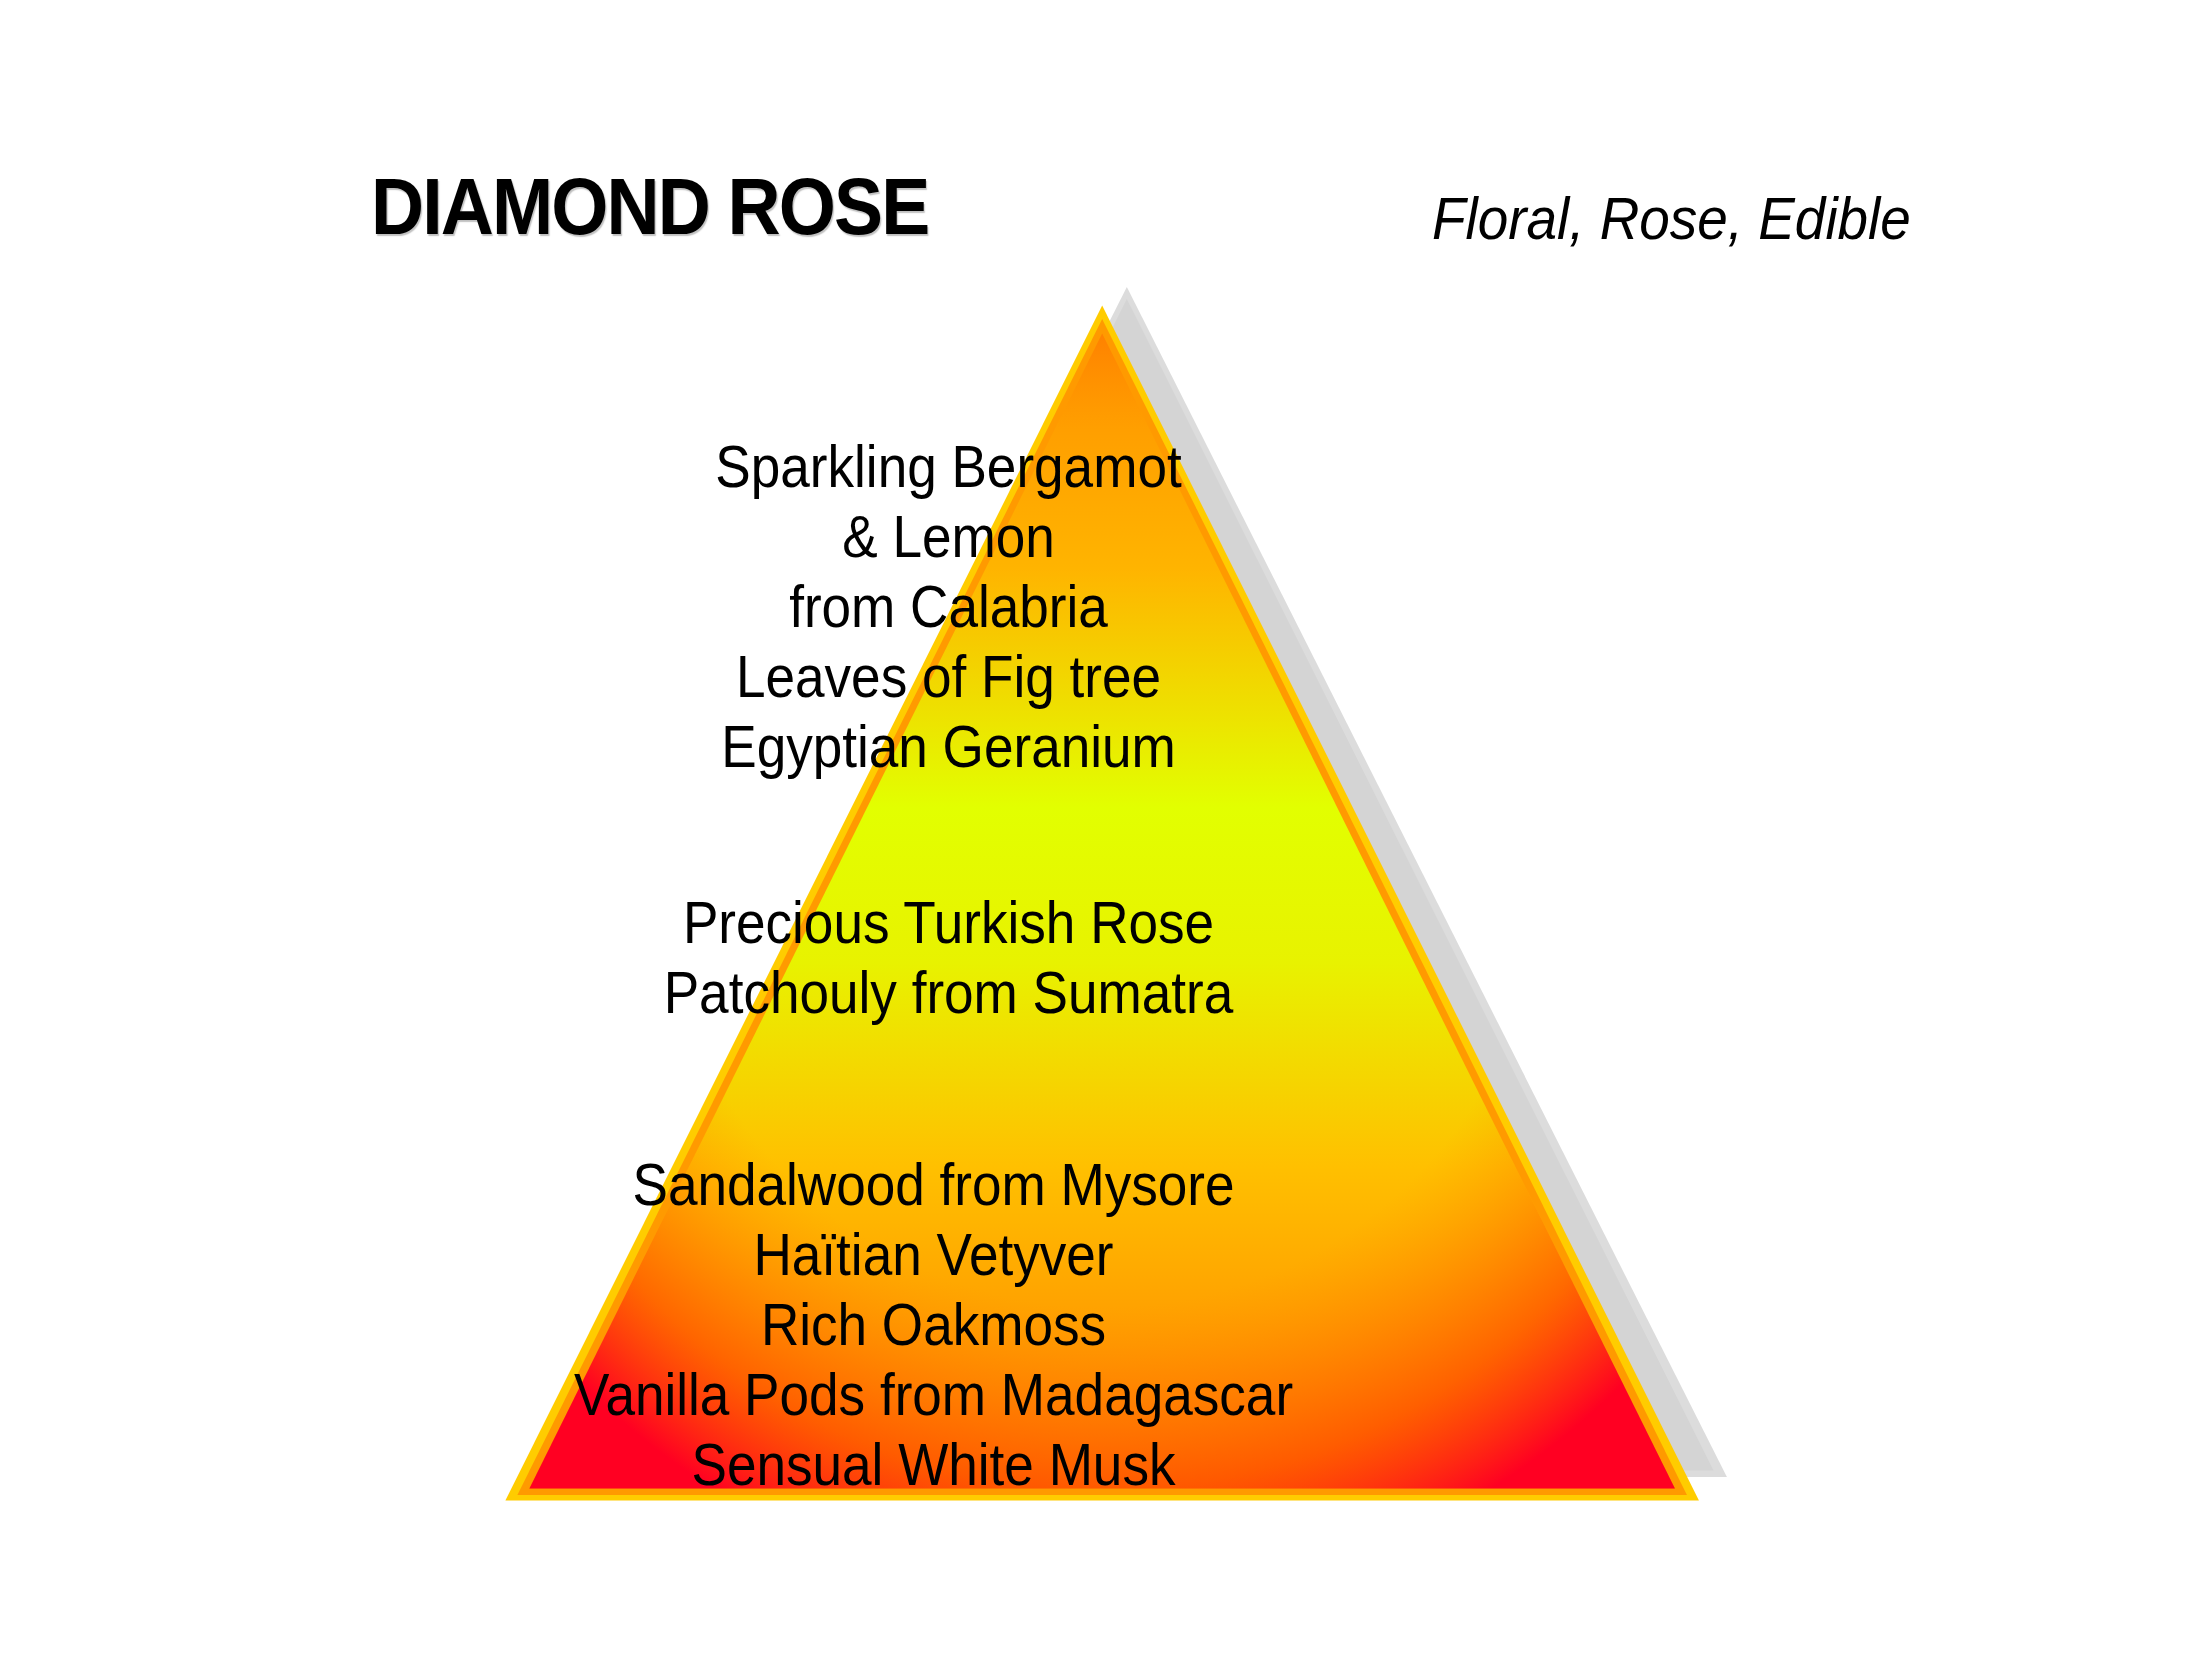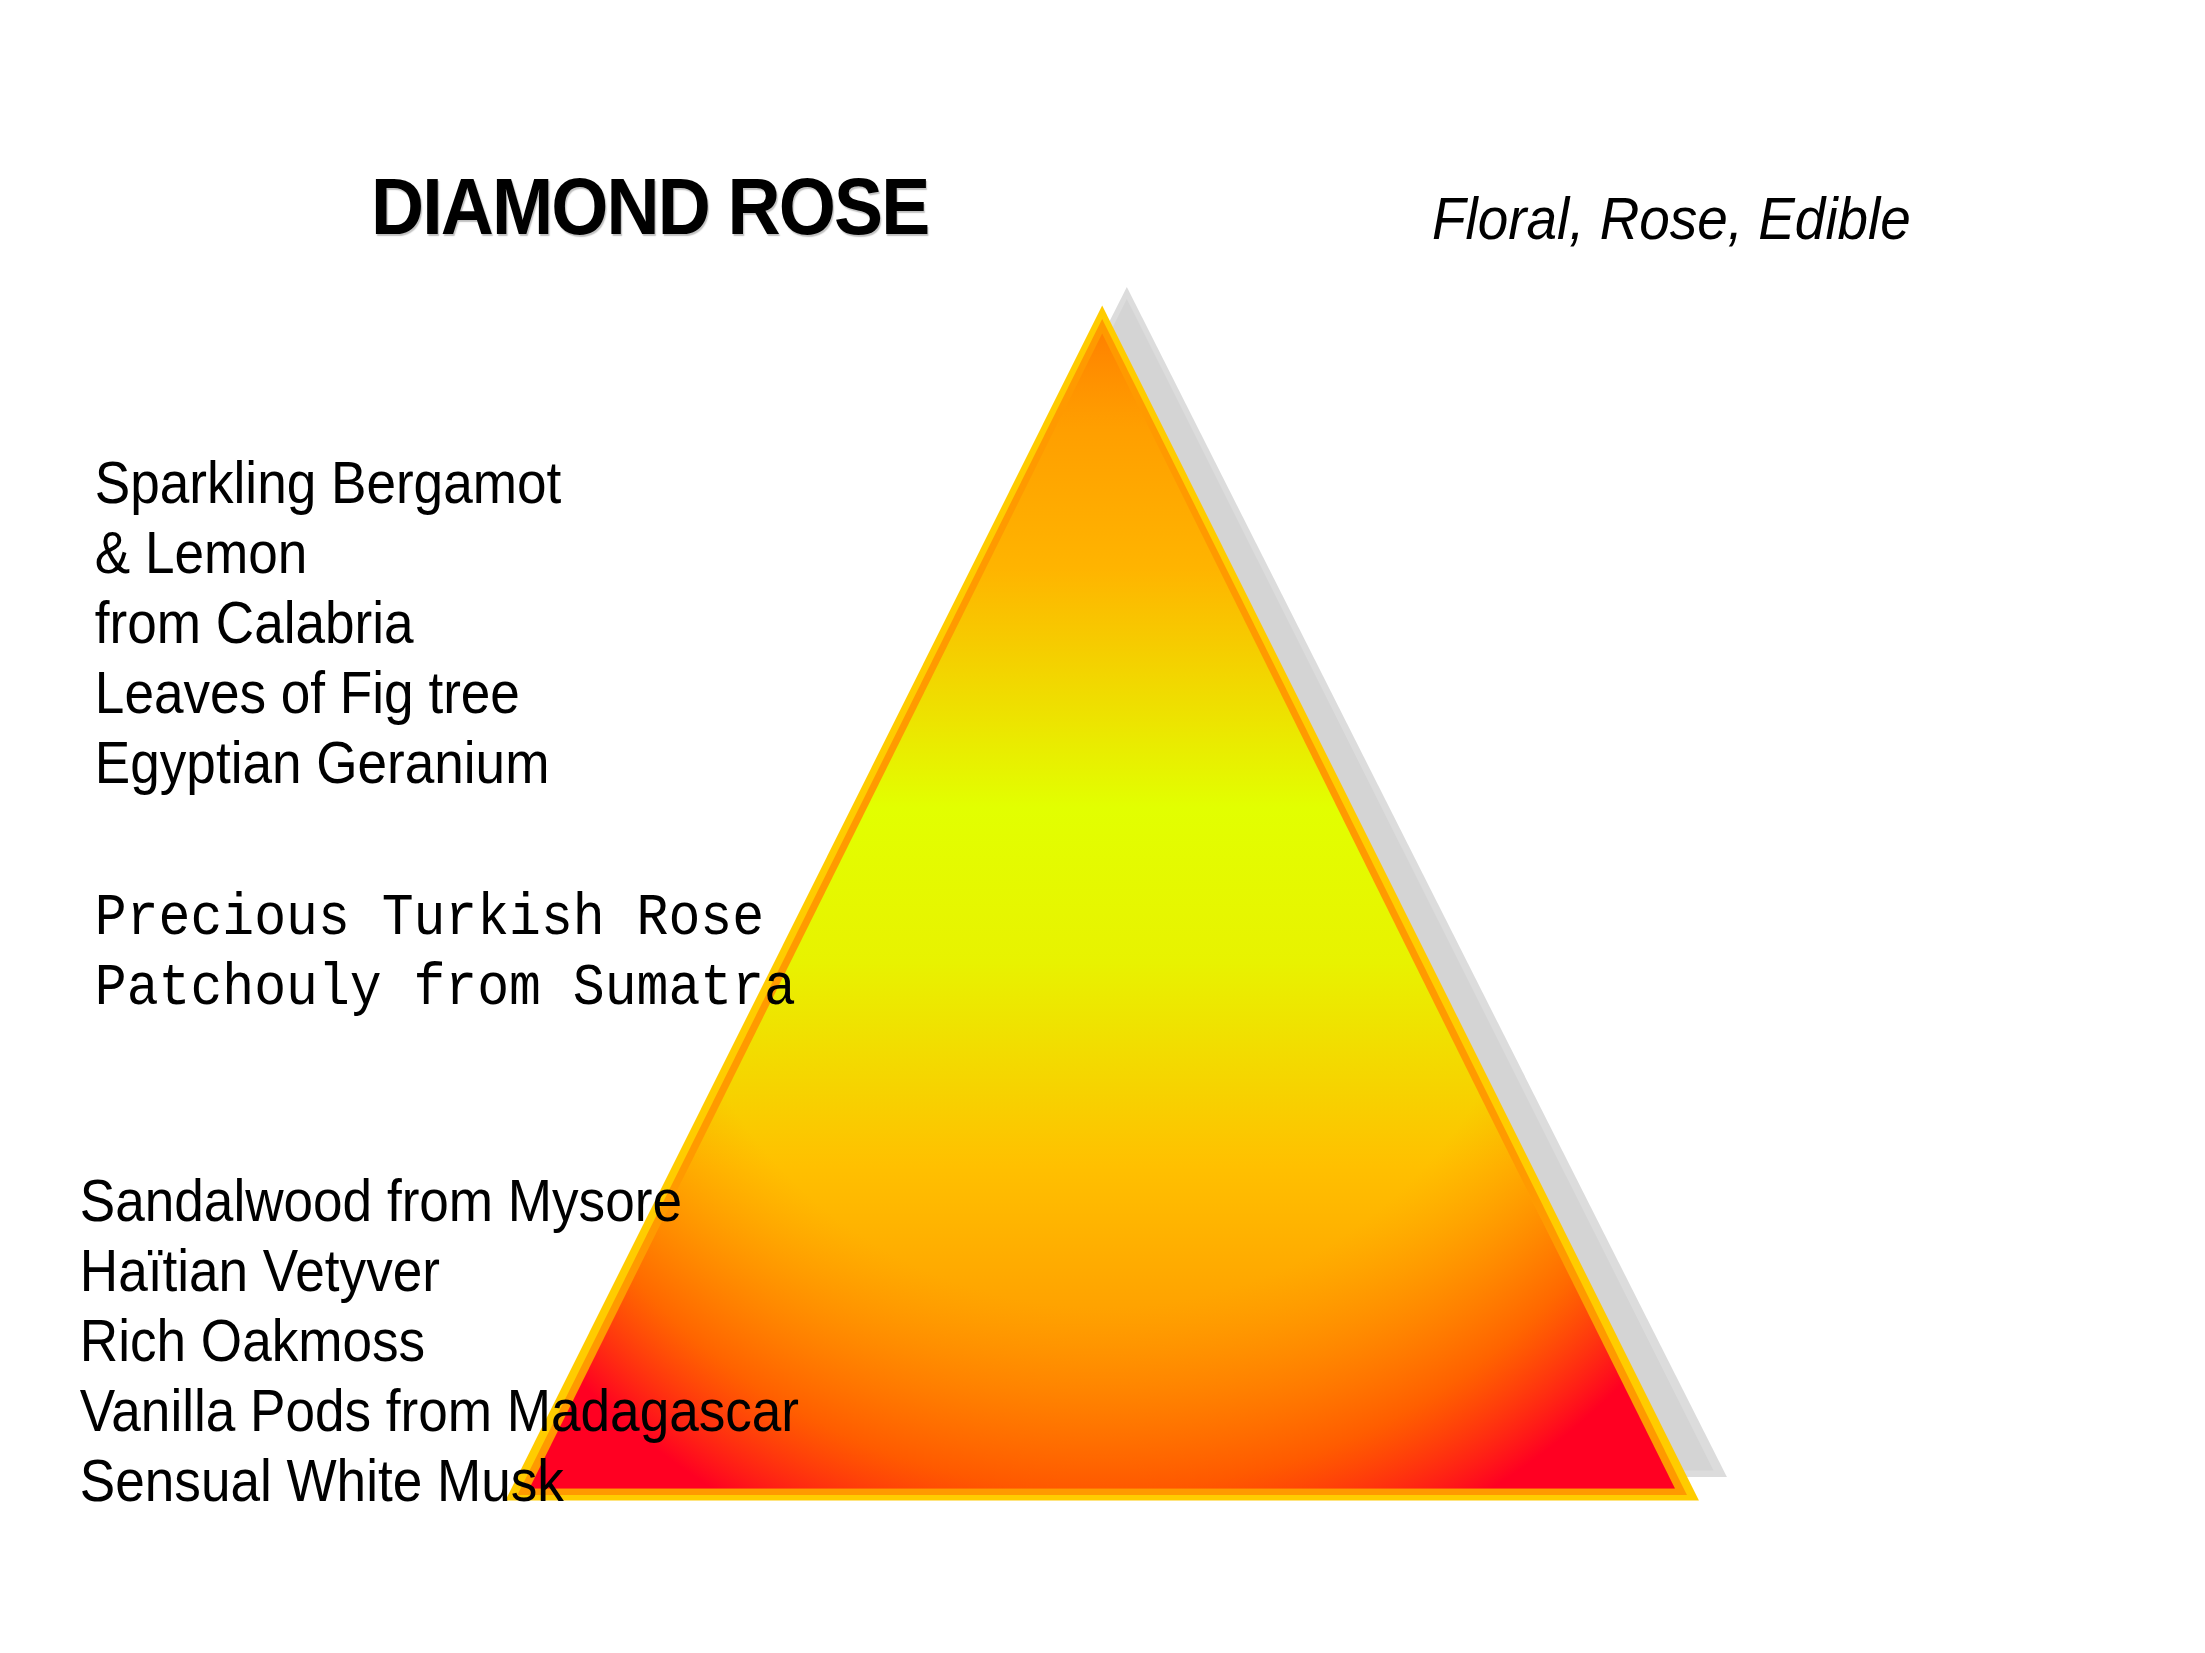--- a/index.html
+++ b/index.html
@@ -43,21 +43,21 @@
       position: absolute;
       left: 0;
       top: 0;
       width: 2205px;
       height: 1654px;
     }
     .tier {
       position: absolute;
       left: 0;
       width: 1897px;
-      margin-top: 16px;
+      text-align: center;
     }
     .tier .line {
       display: block;
       font-size: 59px;
       line-height: 70px;
       white-space: nowrap;
       transform: scaleX(0.9);
     }
   </style>
 </head>
@@ -96,21 +96,21 @@
 </svg>
 
 <div class="tier" style="top:432px;">
   <span class="line">Sparkling Bergamot</span>
   <span class="line">&amp; Lemon</span>
   <span class="line">from Calabria</span>
   <span class="line">Leaves of Fig tree</span>
   <span class="line">Egyptian Geranium</span>
 </div>
 
-<div class="tier" style="top:868px;font-family:Liberation Mono, monospace;">
+<div class="tier" style="top:888px;">
   <span class="line">Precious Turkish Rose</span>
   <span class="line">Patchouly from Sumatra</span>
 </div>
 
 <div class="tier" style="top:1150px; left:-14.7px;">
   <span class="line">Sandalwood from Mysore</span>
   <span class="line">Haïtian Vetyver</span>
   <span class="line">Rich Oakmoss</span>
   <span class="line">Vanilla Pods from Madagascar</span>
   <span class="line">Sensual White Musk</span>

